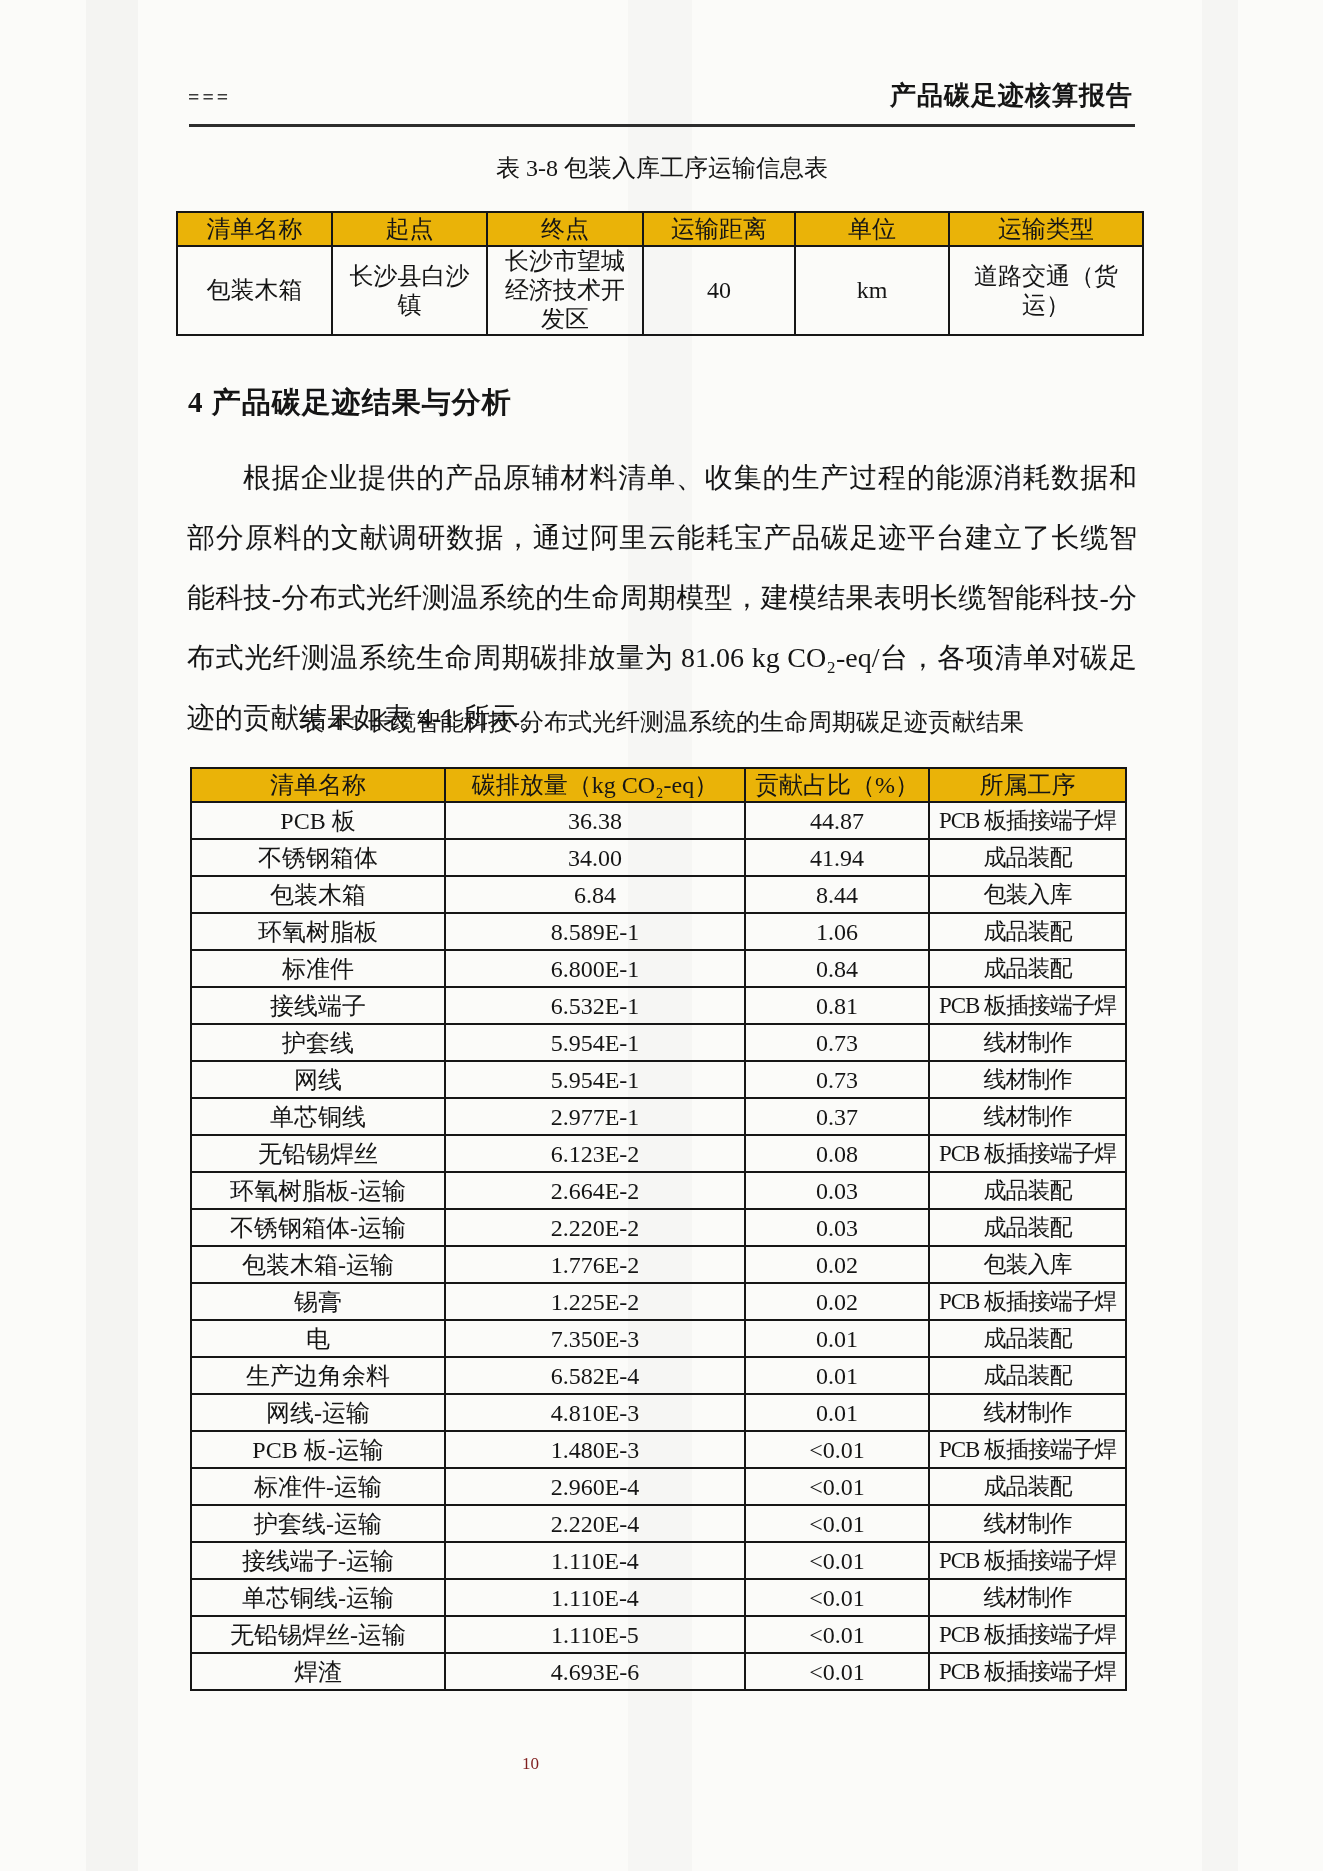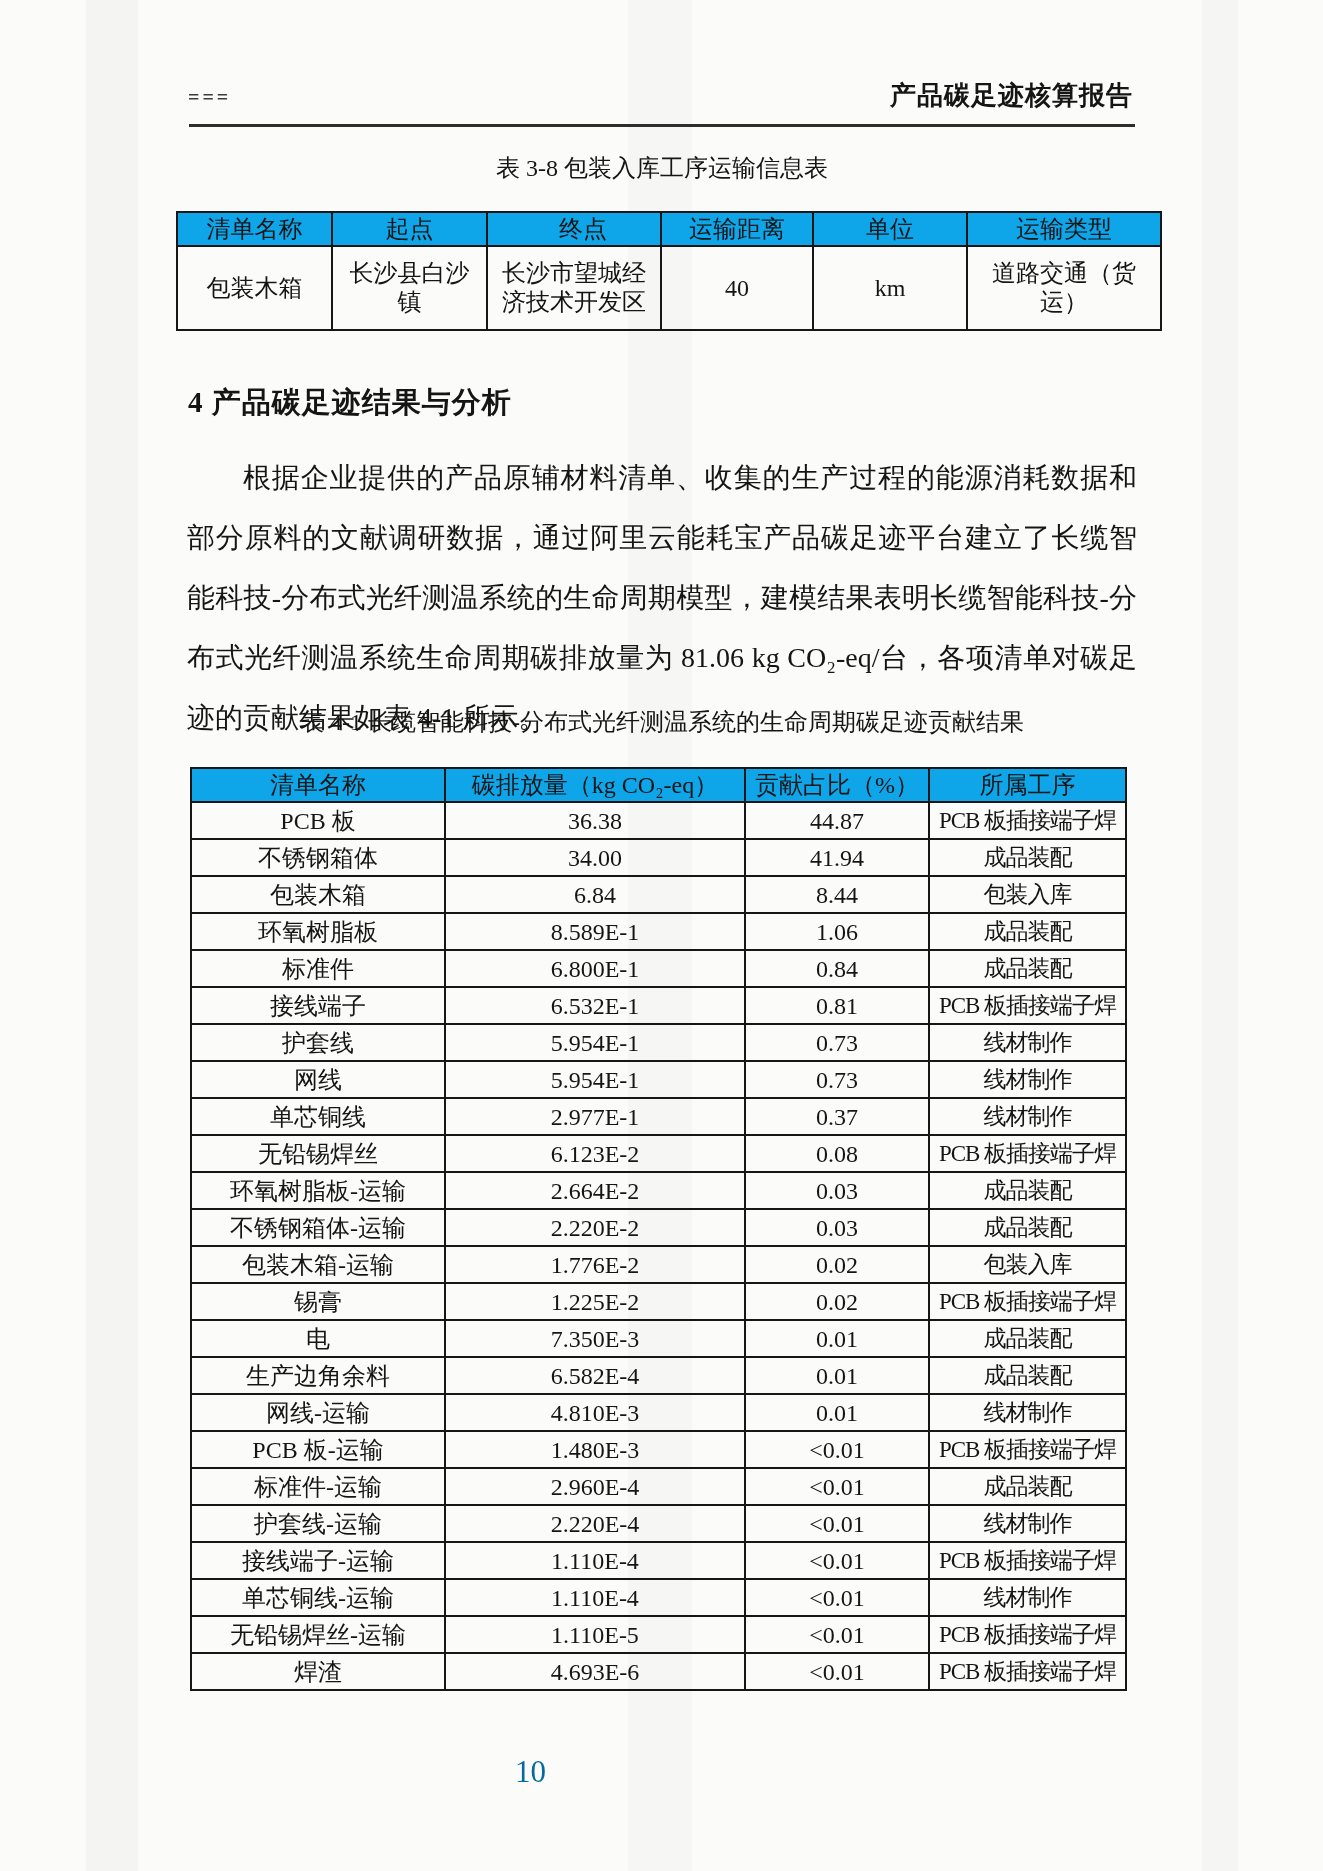--- a/index.html
+++ b/index.html
@@ -19,48 +19,48 @@
              font-size:26px;font-weight:bold;letter-spacing:1px;}
   #hdr-rule{position:absolute;left:189px;top:124px;width:946px;height:3px;background:#2d2d2d;}
 
   .caption{position:absolute;left:189px;width:946px;text-align:center;font-size:24px;}
   #cap38{top:152px;}
   #cap41{top:706px;}
 
   table{border-collapse:collapse;table-layout:fixed;position:absolute;}
   th,td{border:2px solid #161616;text-align:center;vertical-align:middle;
         font-weight:normal;padding:0;overflow:hidden;}
-  th{background:#0ea5e9;}
+  th{background:#eab308;}
 
   #t38{left:176px;top:211px;width:954px;font-size:24px;}
   #t38 th{height:31px;}
   #t38 td{height:82px;line-height:29px;padding:0 12px;word-break:break-all;}
   #t38 th:nth-child(1){width:153px;}
   #t38 th:nth-child(2){width:153px;}
-  #t38 th:nth-child(3){width:154px;padding-left:18px;}
+  #t38 th:nth-child(3){width:154px;}
   #t38 th:nth-child(4){width:150px;}
   #t38 th:nth-child(5){width:152px;}
   #t38 th:nth-child(6){width:192px;}
 
   #t41{left:190px;top:767px;width:927px;font-size:24px;}
   #t41 th{height:30px;}
   #t41 td{height:35px;word-break:break-all;line-height:26px;}
   #t41 th:nth-child(1){width:252px;}
   #t41 th:nth-child(2){width:298px;}
   #t41 th:nth-child(3){width:182px;}
   #t41 th:nth-child(4){width:195px;margin-left:19px;}
   #t41 td:nth-child(4){font-size:23px;letter-spacing:-1px;}
 
   #sec-heading{position:absolute;left:188px;top:383px;font-size:29px;font-weight:bold;
                letter-spacing:1px;}
   #body-para{position:absolute;left:187px;top:448px;width:950px;font-size:28px;
              line-height:60px;text-align:justify;text-indent:56px;}
 
   #page-num{position:absolute;left:0;top:1754px;width:1061px;text-align:center;
-            font-size:31px;color:#0369a1;}
+            font-size:17px;color:#7f1d1d;}
 </style>
 </head>
 <body>
 
 <div class="page">
 
   <div class="streak" id="streak-a"></div>
   <div class="streak" id="streak-b"></div>
   <div class="streak" id="streak-c"></div>
 

